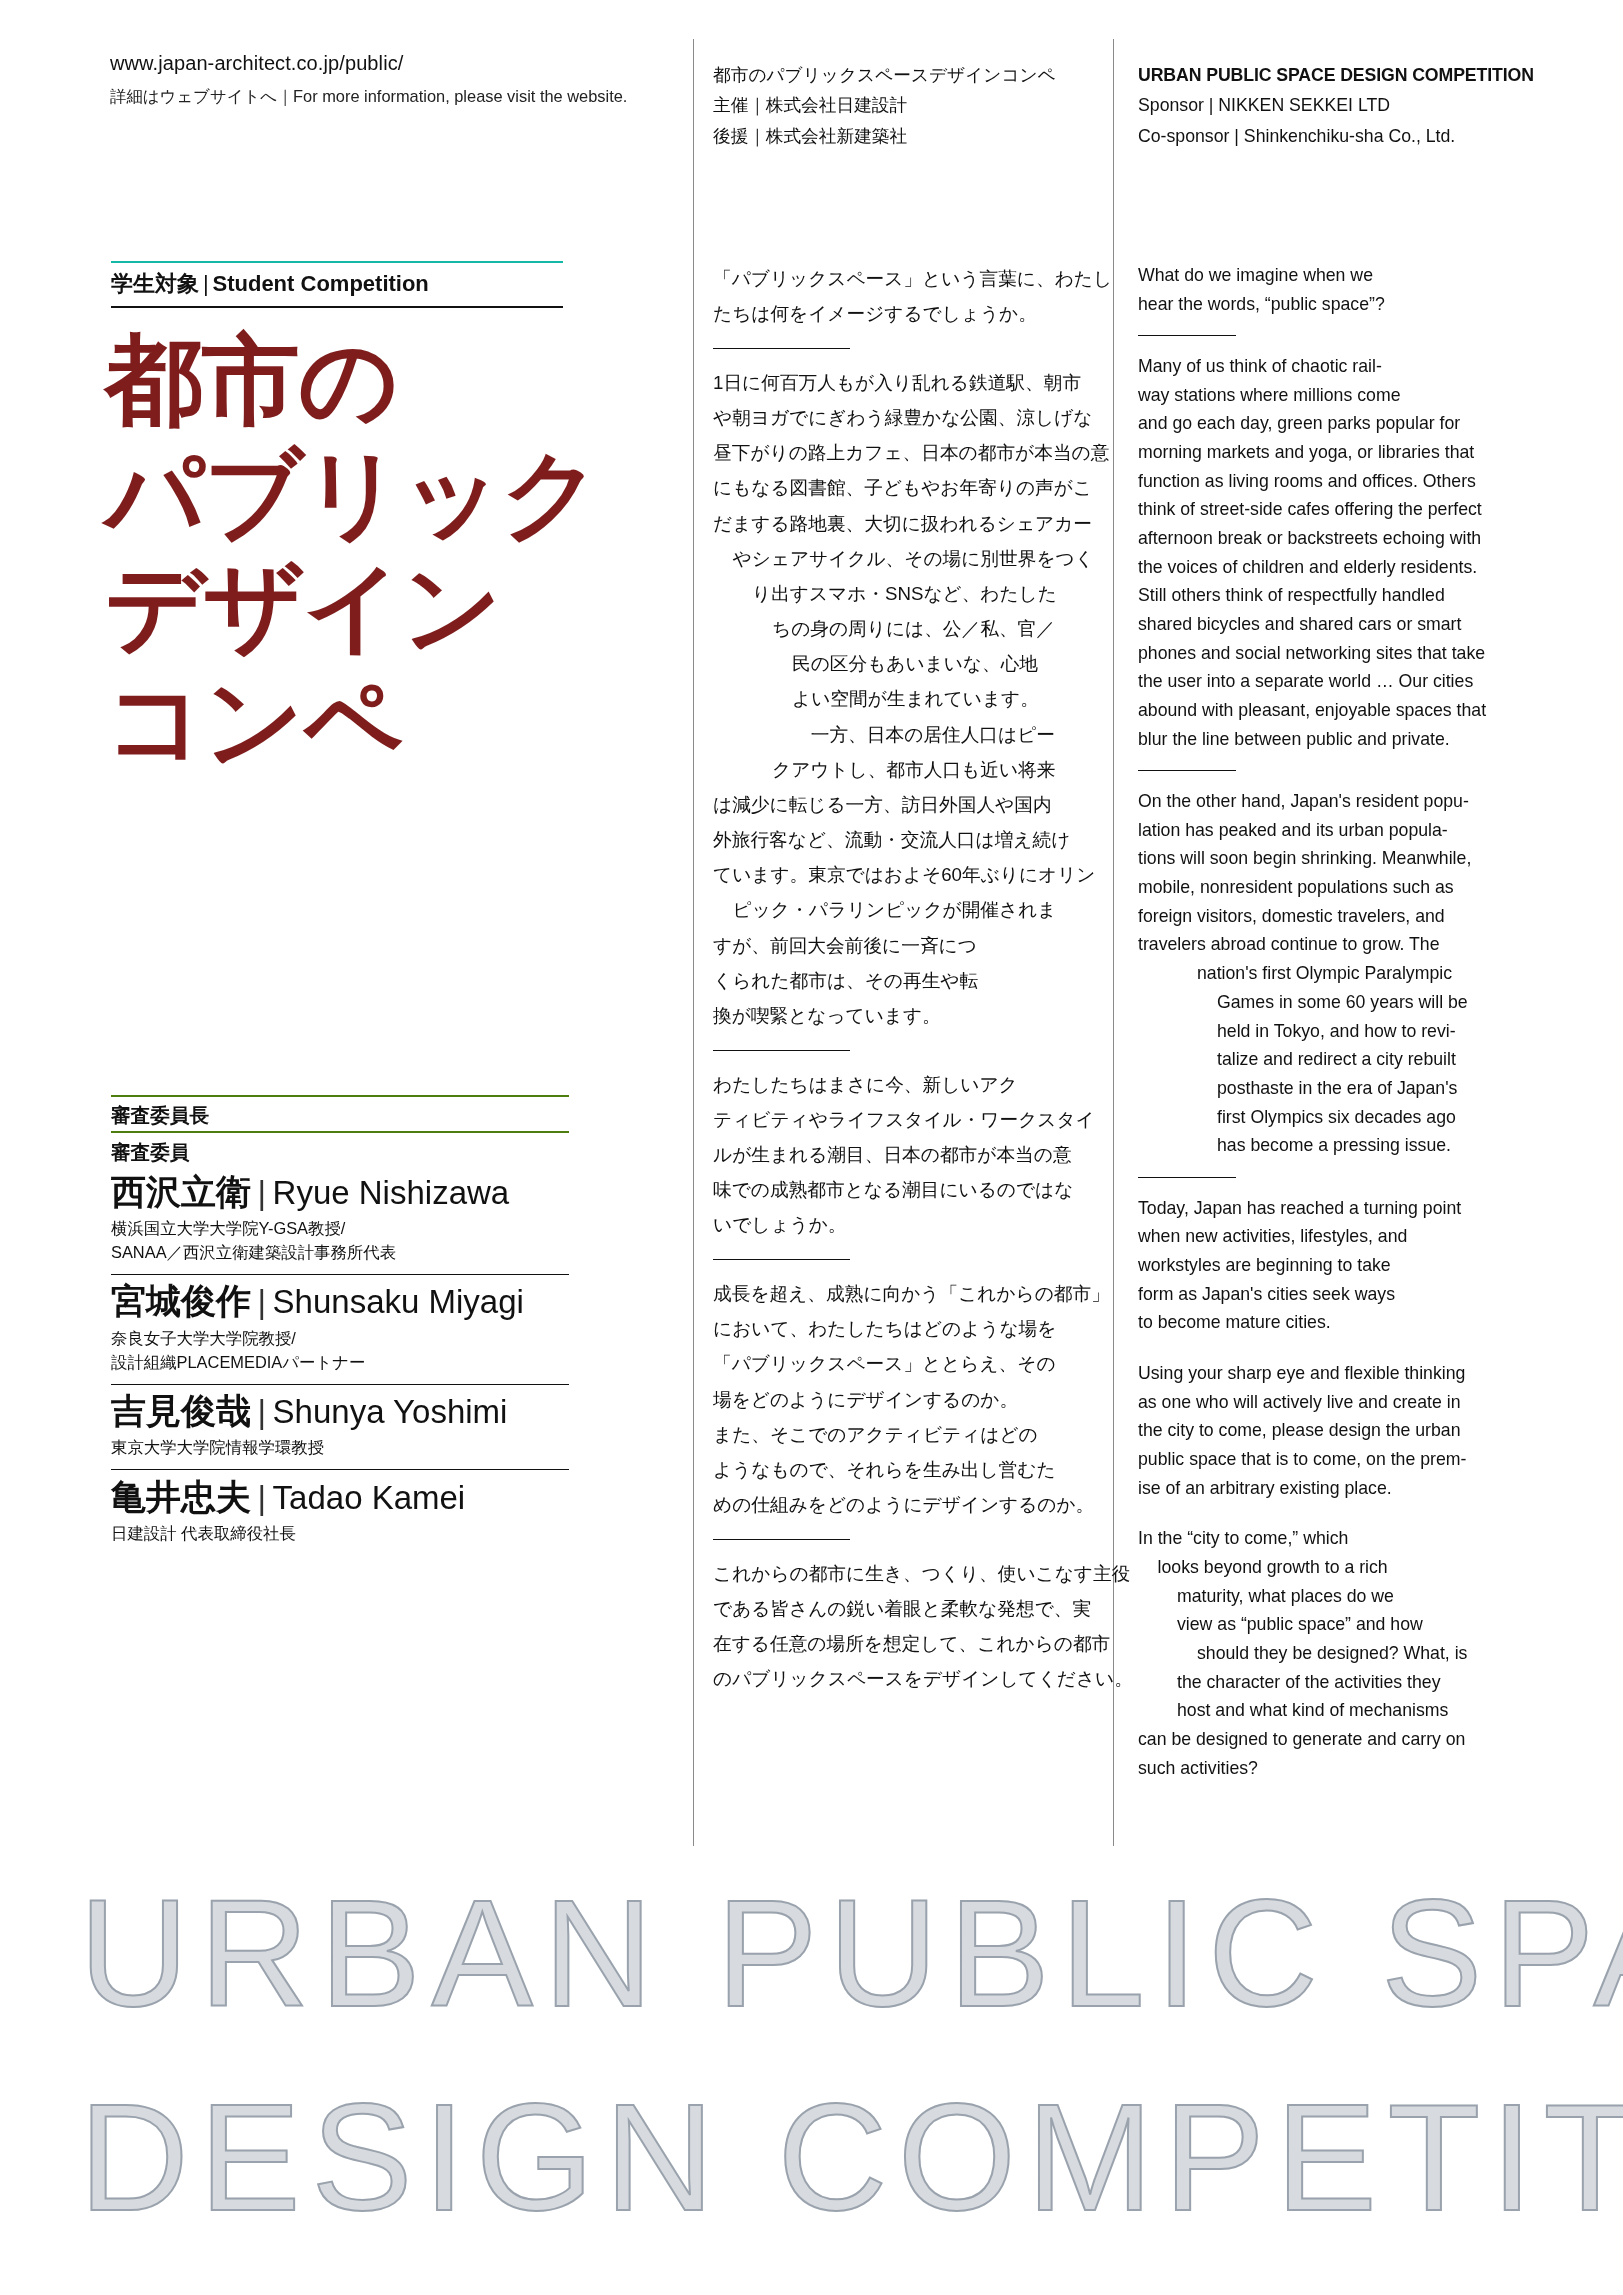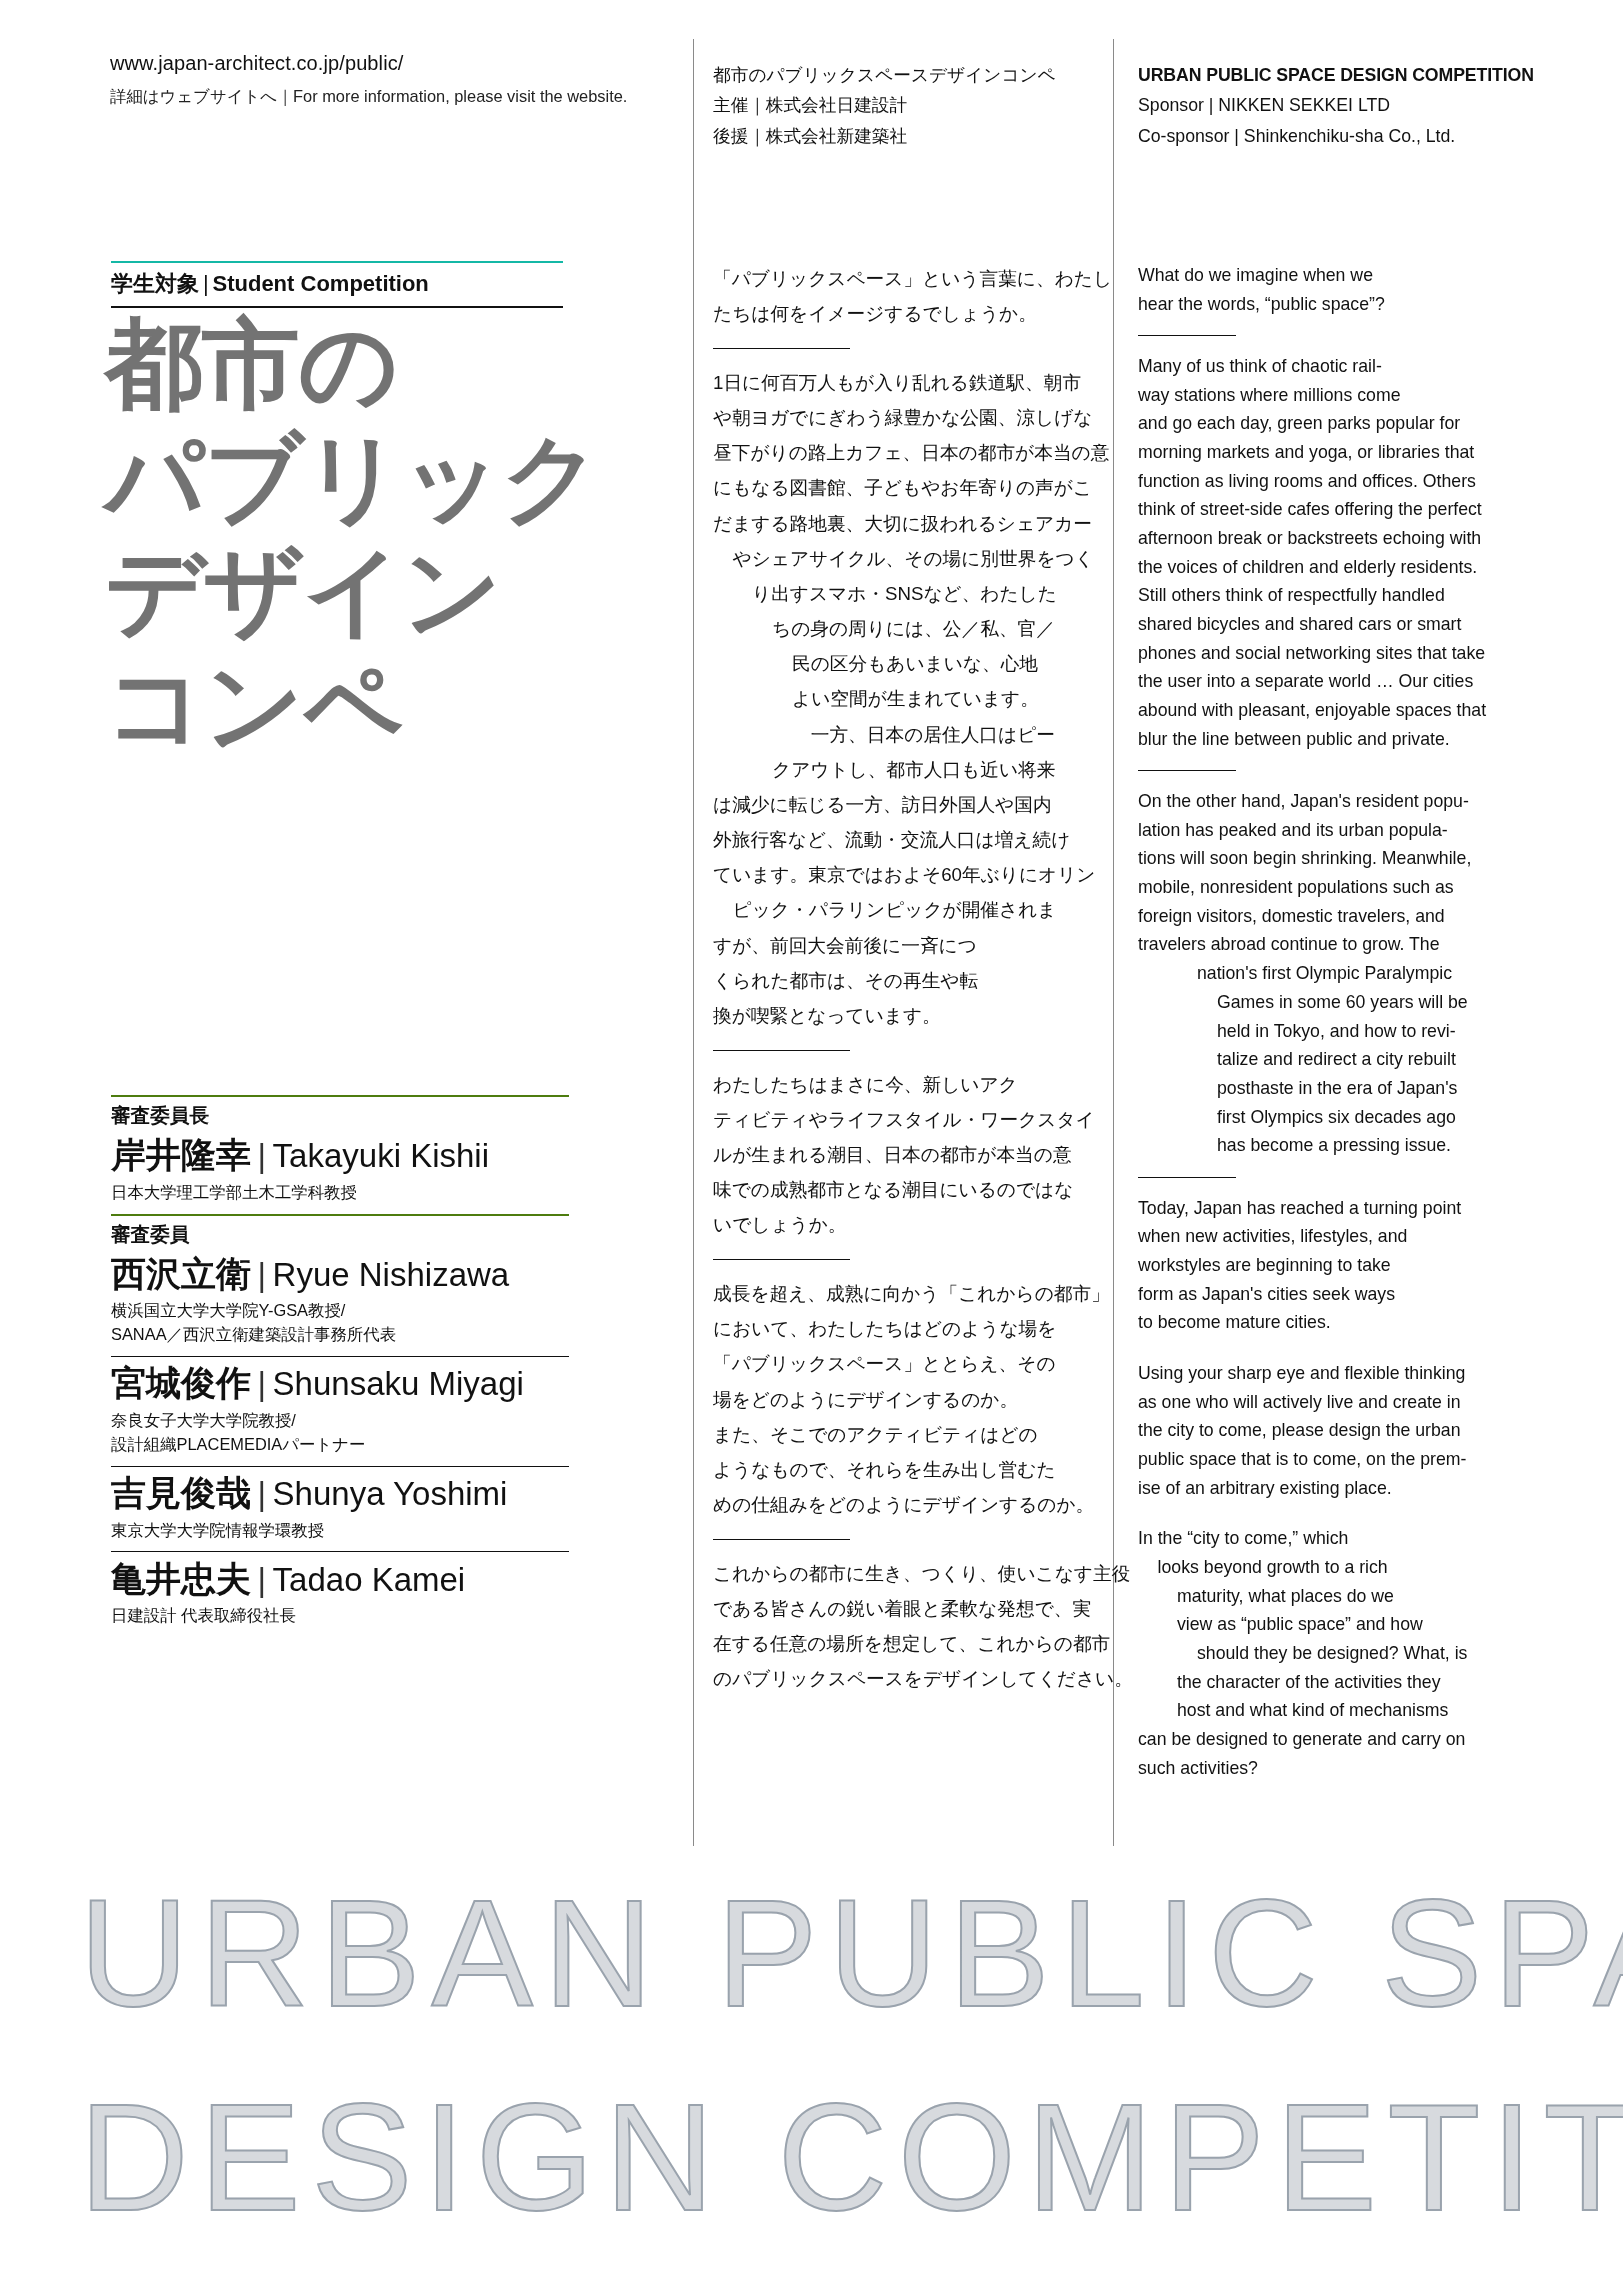--- a/index.html
+++ b/index.html
@@ -71,26 +71,26 @@
     padding: 5.9px 0 7.2px 0;
     font-size: 22px;
     font-weight: bold;
     white-space: nowrap;
   }
   #student-comp-line .sep { font-weight: normal; padding: 0 3.9px; }
   #student-comp-line .en { font-weight: bold; }
 
   #main-title {
     position: absolute;
-    left: 105px; top: 308px; width: 576px;
+    left: 105px; top: 324px; width: 576px;
     font-size: 98px;
     font-weight: bold;
     line-height: 1.16;
     letter-spacing: -1.3px;
-    color: #737373;
+    color: #7f1d1d;
   }
   #main-title .tline { display: block; white-space: nowrap; }
 
   
   #jury { position: absolute; left: 111px; top: 1092px; width: 458px; }
   .jury-head {
     font-size: 19.6px;
     font-weight: bold;
     border-top: 2px solid #4d7c0f;
     padding-top: 5.2px;
@@ -204,26 +204,20 @@
 <div id="main-title">
   <span class="tline">都市の</span>
   <span class="tline">パブリック</span>
   <span class="tline">デザイン</span>
   <span class="tline">コンペ</span>
 </div>
 
 <div id="jury">
 
   <div class="jury-head">審査委員長</div>
-  <div class="jury-entry">
-    <div class="jury-name">
-      <span>岸井隆幸</span><span class="bar">|</span><span class="rom">Takayuki Kishii</span>
-    </div>
-    <div class="jury-affil">日本大学理工学部土木工学科教授</div>
-  </div>
 
   <div class="jury-head">審査委員</div>
 
   <div class="jury-entry">
     <div class="jury-name">
       <span>西沢立衛</span><span class="bar">|</span><span class="rom">Ryue Nishizawa</span>
     </div>
     <div class="jury-affil">
       <div>横浜国立大学大学院Y-GSA教授/</div>
       <div>SANAA／西沢立衛建築設計事務所代表</div>

